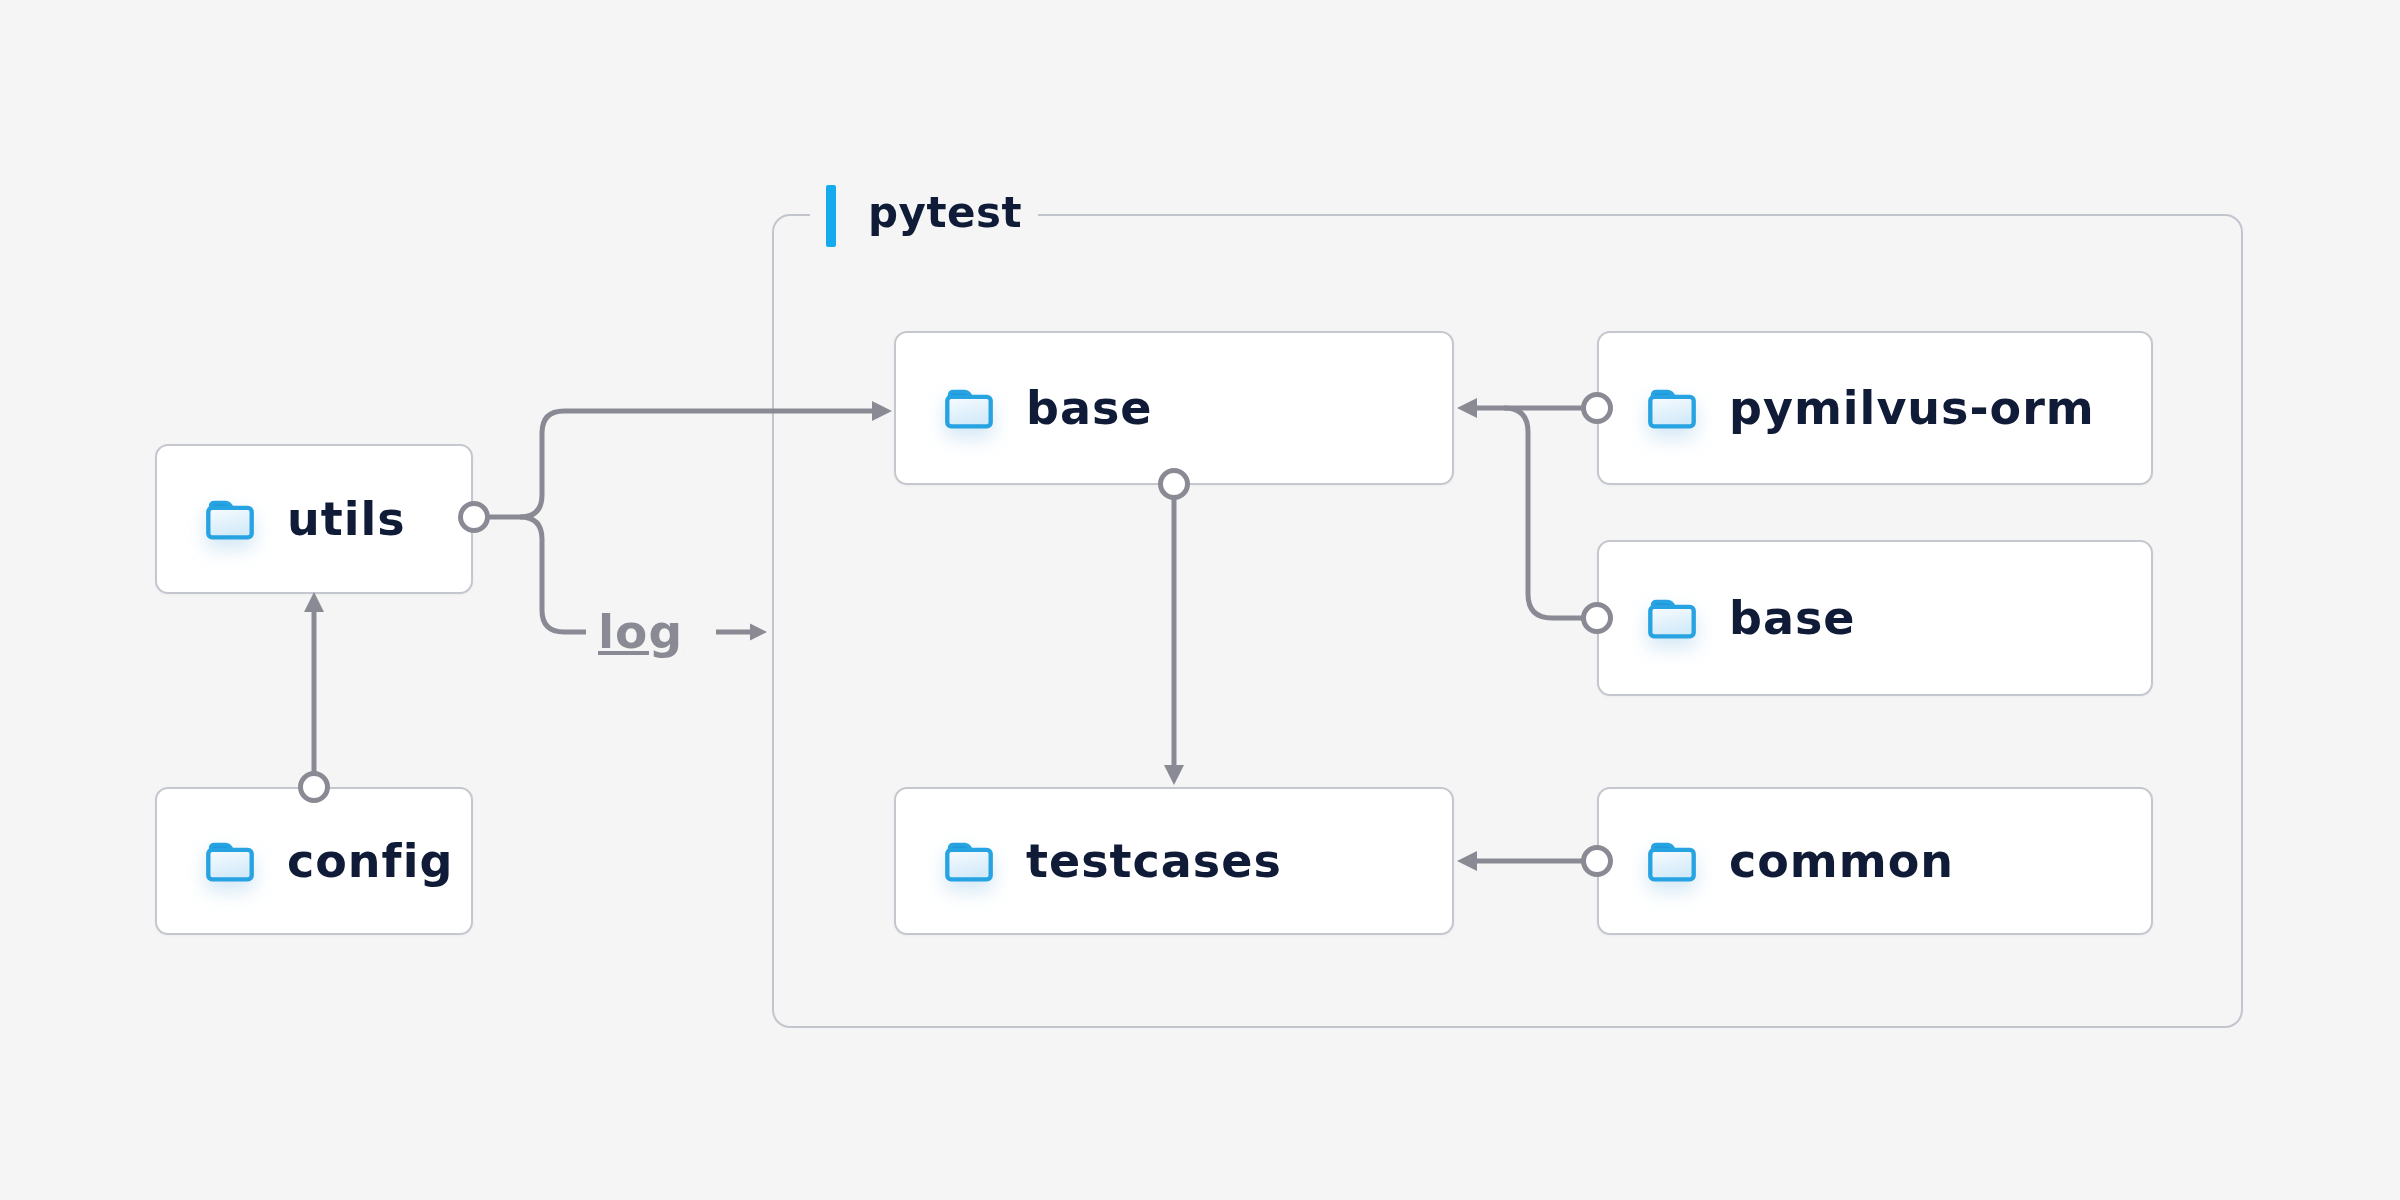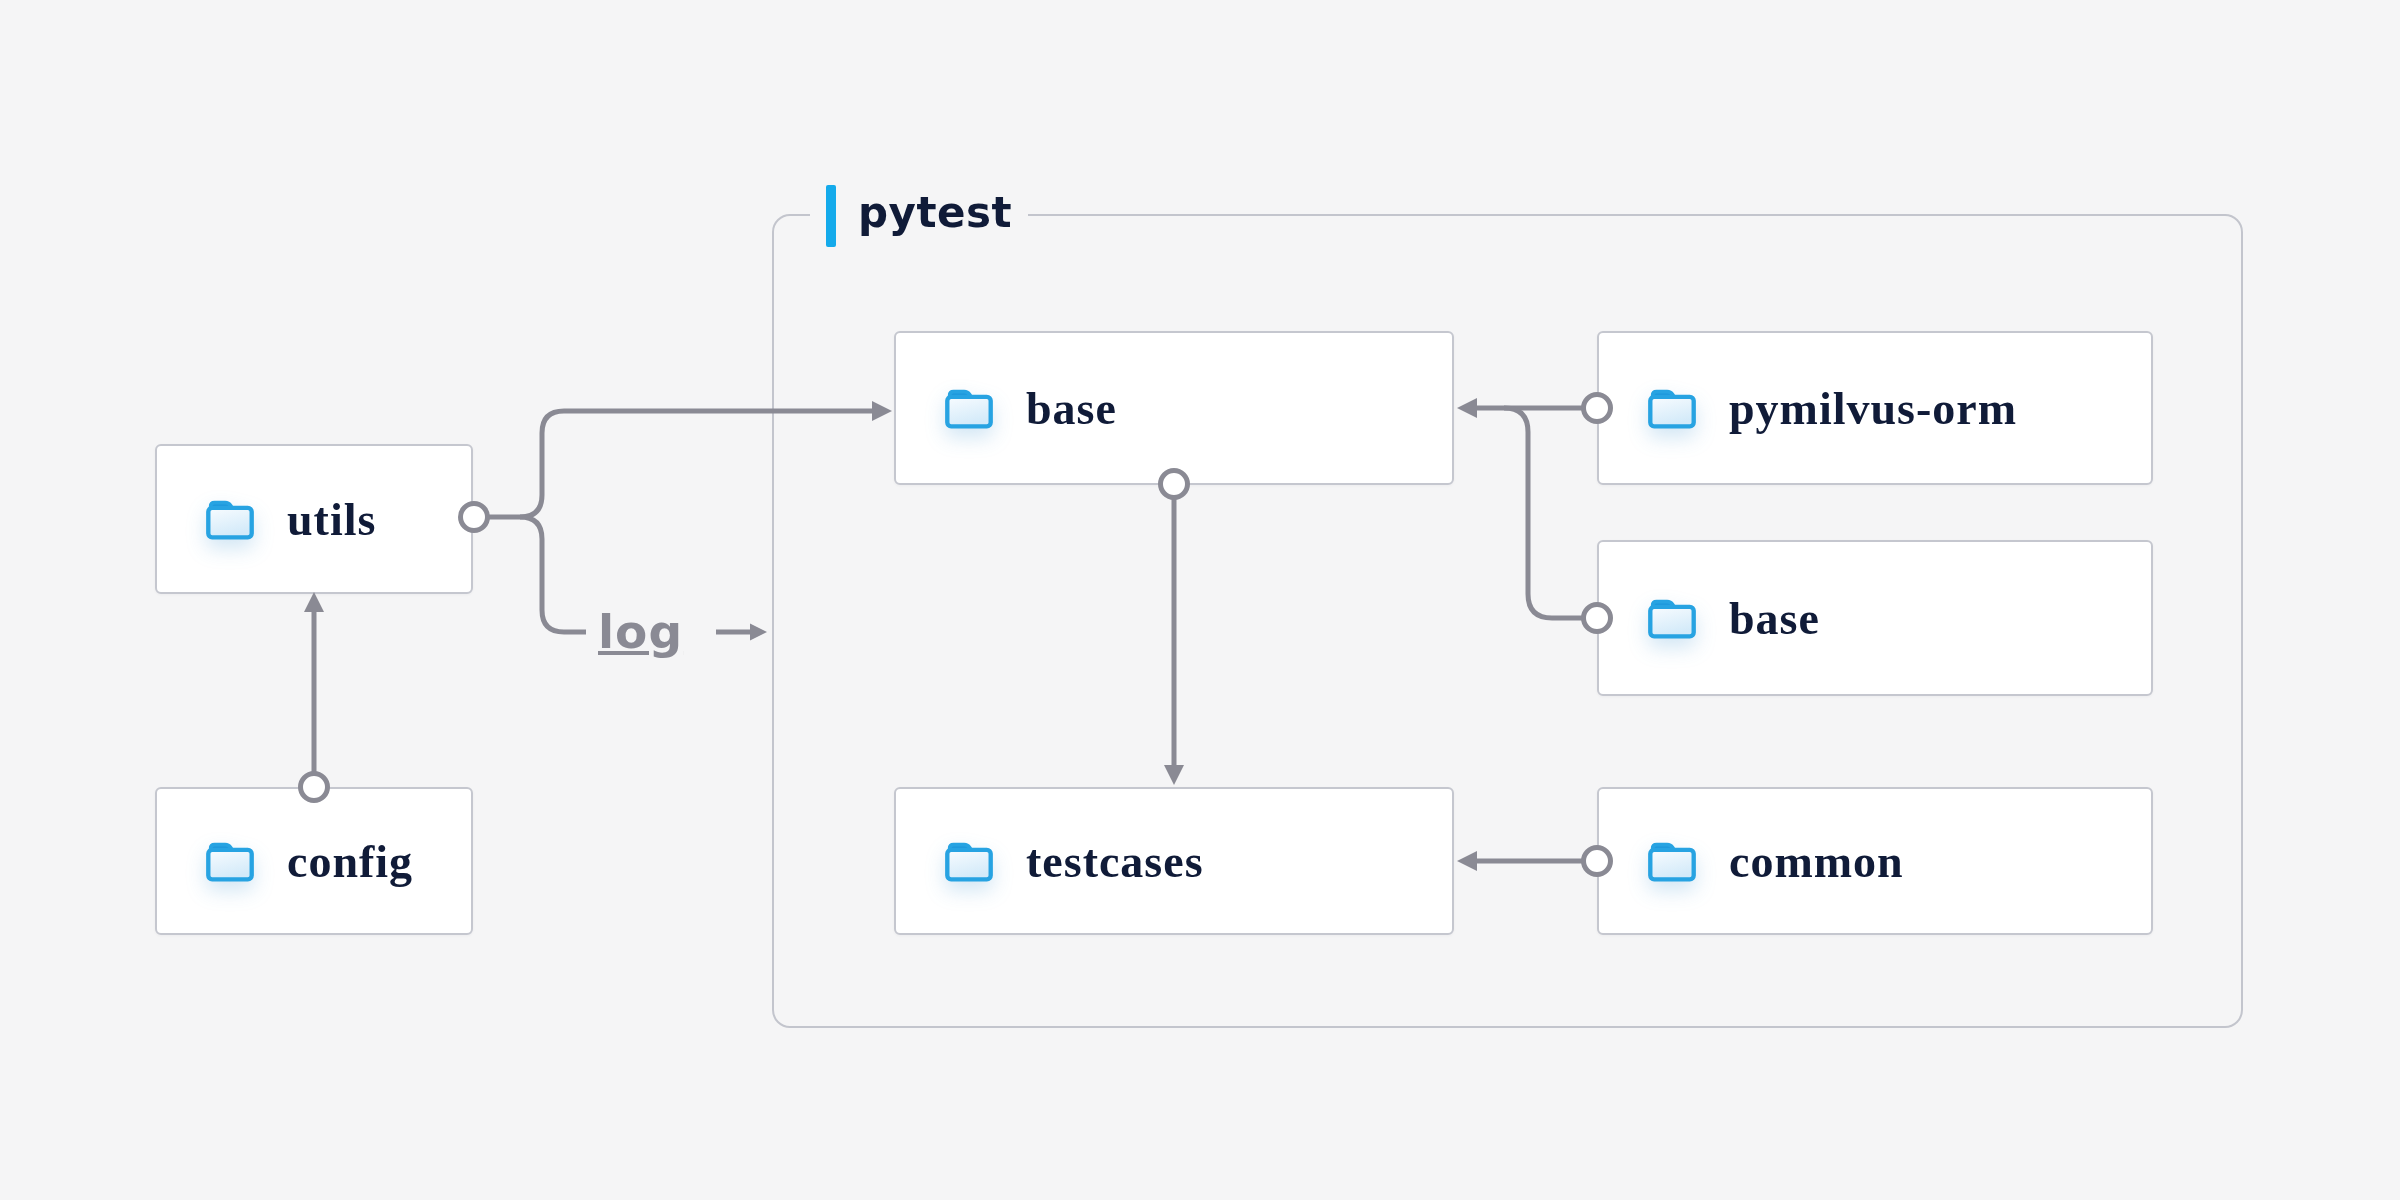--- a/index.html
+++ b/index.html
@@ -26,47 +26,46 @@
   .group-box{
     position:absolute;
     left:772px;top:214px;width:1471px;height:814px;
     border:2.5px solid var(--group-border);
     border-radius:18px;
     z-index:1;
   }
   .group-label{
     position:absolute;
     left:810px;top:184px;height:64px;
-    display:flex;align-items:center;gap:22px;
+    display:flex;align-items:center;gap:32px;
     padding:0 16px;
     background:var(--bg);
     z-index:2;
   }
   .group-label .accent-bar{
     width:10px;height:62px;
     background:var(--accent);
     border-radius:2px;
   }
   .group-label .group-text{
     font-size:42px;font-weight:700;color:var(--navy);
     letter-spacing:0.5px;
     line-height:1;
     padding-bottom:6px;
   }
   
   .node{
     position:absolute;
     background:#ffffff;
     border:2.5px solid var(--node-border);
-    border-radius:6px;
+    border-radius:13px;
     display:flex;align-items:center;
     padding-left:46px;
     z-index:2;
     box-shadow:0 1px 3px rgba(16,27,56,0.04);
-    font-family:Liberation Serif, serif;
   }
   .node .node-label{
     font-size:46px;font-weight:700;color:var(--navy);
     letter-spacing:1px;
     margin-left:30px;
     white-space:nowrap;
   }
   .folder-icon{
     display:inline-flex;
     filter:drop-shadow(0 9px 10px rgba(30,130,200,0.20));

